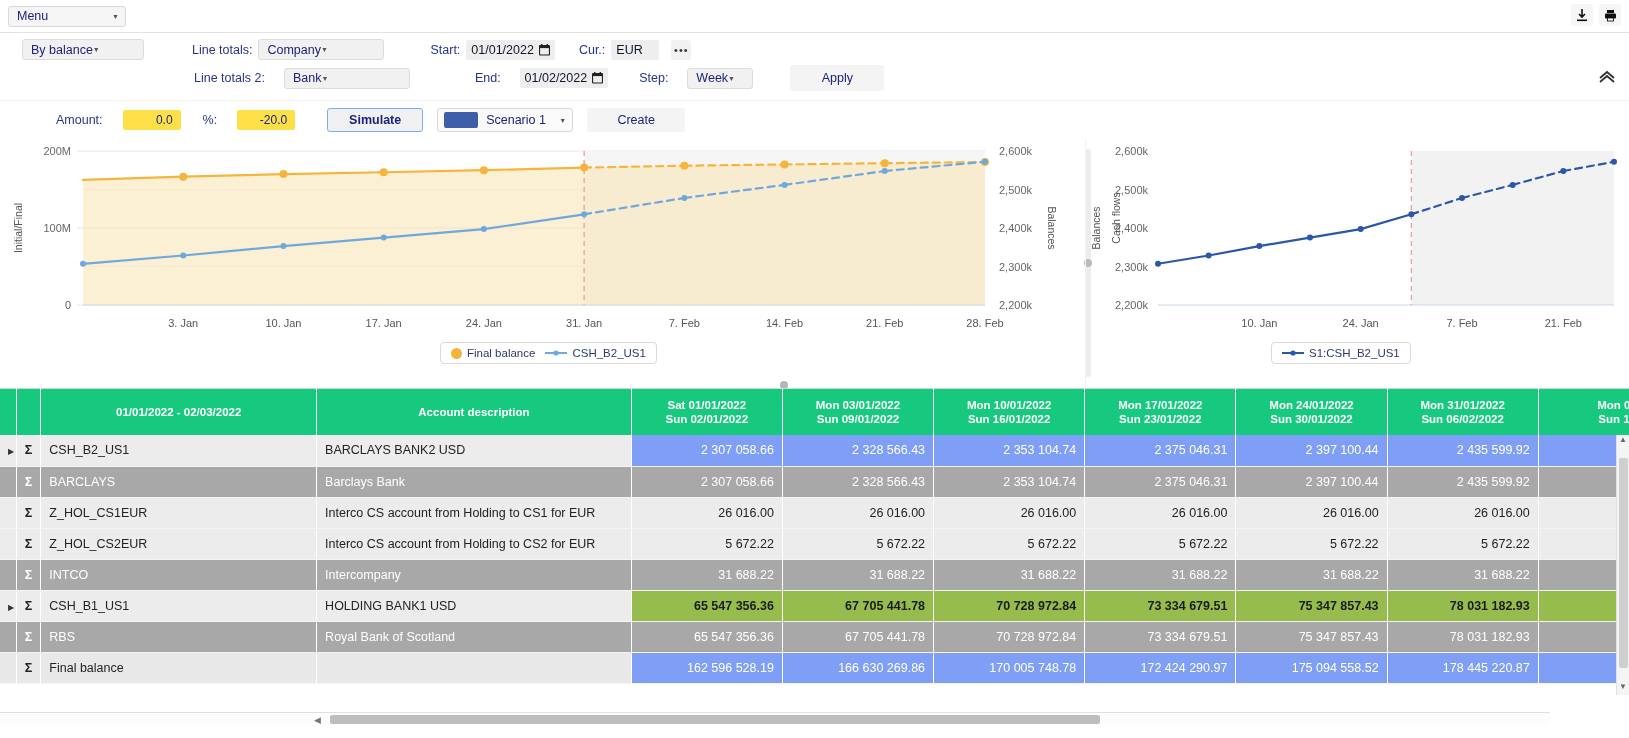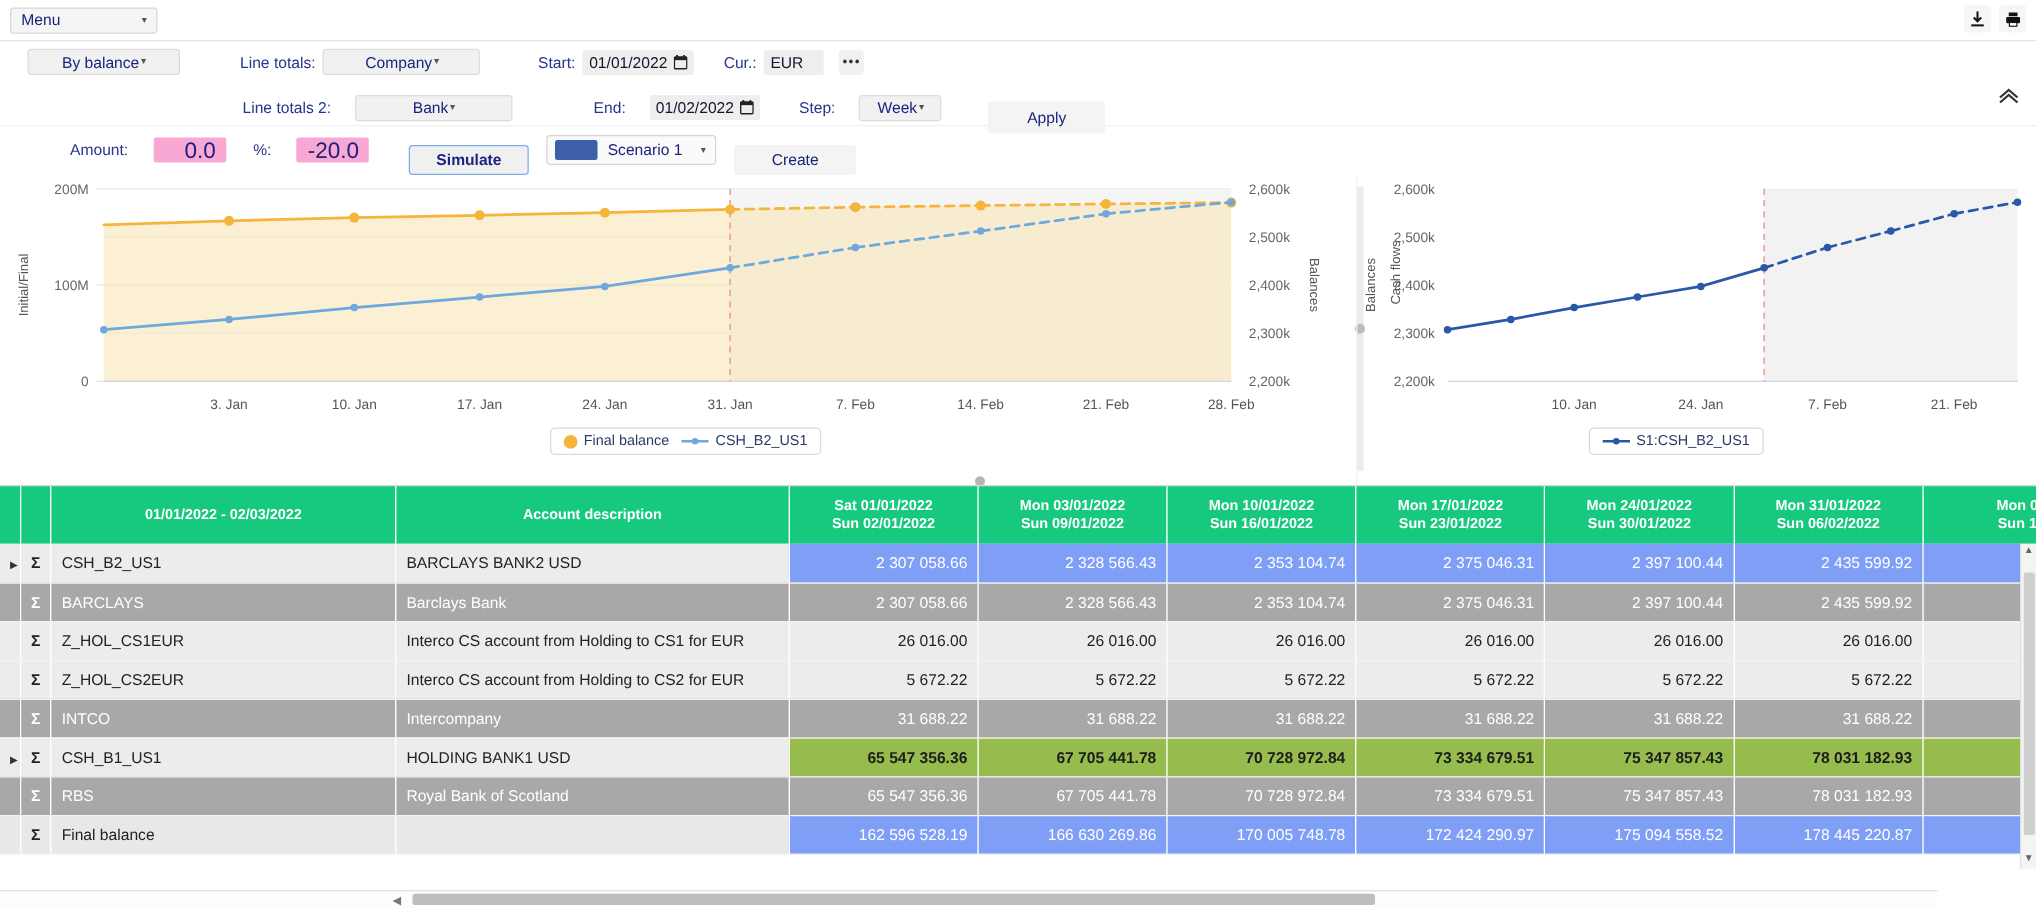--- a/index.html
+++ b/index.html
@@ -43,55 +43,55 @@
 
   
   .filterbar {
     height: 68px; position: relative;
     border-bottom: 1px solid #f0f0f0;
     padding: 6px 8px 0 8px;
   }
   .fb-row { display: flex; align-items: center; }
   .sel {
     background: #f1f1f1; border: 1px solid #dcdcdc; border-radius: 3px;
-    height: 21px; display: flex; align-items: center; justify-content: center;
+    height: 21px; display: flex; align-items: center; justify-content: flex-start;
     padding: 0 6px 0 8px; font-size: 12.5px; color: #1a237e; cursor: pointer;
   }
   .sel.big { width: 122px; }
   .sel.med { width: 126px; }
   .sel.small { width: 66px; }
   .lbl { font-size: 12.5px; color: #26348b; margin-right: 6px; }
   .datefield {
     background: #eeeeee; border: none; border-radius: 2px;
     height: 20px; display: flex; align-items: center; gap: 5px;
     padding: 0 5px; font-size: 12.5px; color: #0f172a; cursor: text;
   }
   .btn {
     background: #f4f4f4; border: 1px solid transparent; border-radius: 3px;
     font-size: 12.5px; color: #1a237e; cursor: pointer;
-    display: flex; align-items: center; justify-content: center; margin-top: 16px;
+    display: flex; align-items: center; justify-content: center;
   }
   .btn.apply { width: 94px; height: 26px; }
   .btn.create { width: 98px; height: 24px; }
   .btn.simulate {
     width: 96px; height: 24px;
     background: #f0f0f0; border: 1px solid #7aaee8; border-radius: 3px; font-weight: bold;
   }
   .dots { width: 20px; height: 20px; background: #f1f1f1; border-radius: 3px;
     display:flex; align-items:center; justify-content:center; font-size: 11px;
     color:#333; cursor:pointer; letter-spacing:1px; }
   .collapse-ic { position: absolute; right: 12px; top: 34px; cursor: pointer; }
 
   
   .actionbar { height: 38px; display: flex; align-items: center; padding: 0 20px; gap: 14px; }
   .sel.wide { width: 324px; height: 23px; background:#fbfbfb; border:1px solid #d6d6d6; }
   .numfield {
-    background:#f9a8d4; border:none; border-radius:2px; height:20px; width:58px;
+    background:#fde047; border:none; border-radius:2px; height:20px; width:58px;
     display:flex; align-items:center; justify-content:flex-end; padding:0 8px;
-    font-size:18px; color:#1a237e; cursor:text;
+    font-size:12px; color:#1a237e; cursor:text;
   }
   .scenario-box {
     width:136px; height:24px; background:#fafafa; border:1px solid #d6d6d6;
     border-radius:3px; display:flex; align-items:center; gap:8px; padding:0 6px;
     font-size:12.5px; color:#1a237e; cursor:pointer;
   }
   .swatch { width:34px; height:16px; border-radius:2px; }
 
   
   .charts { display:flex; height: 248px; position:relative; }

